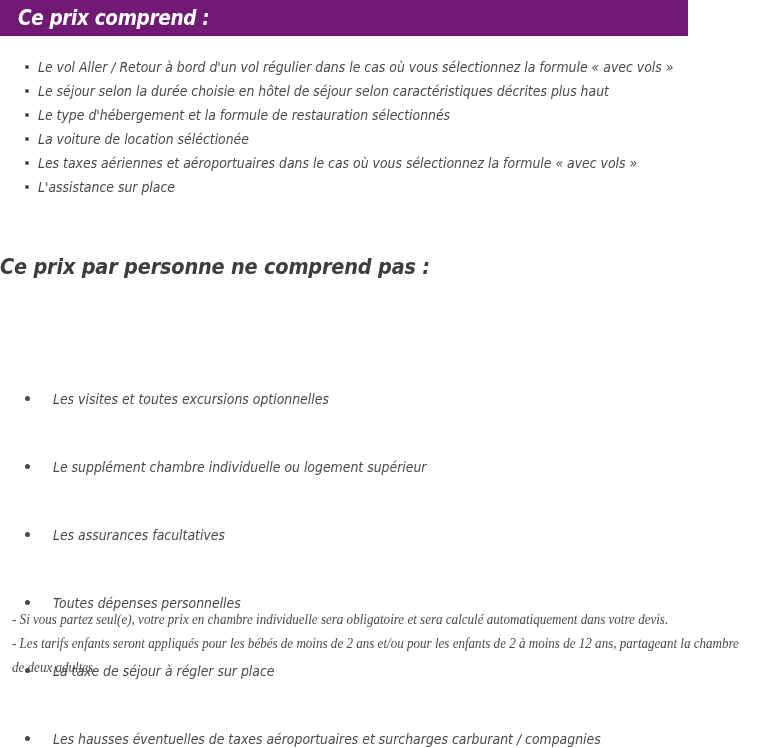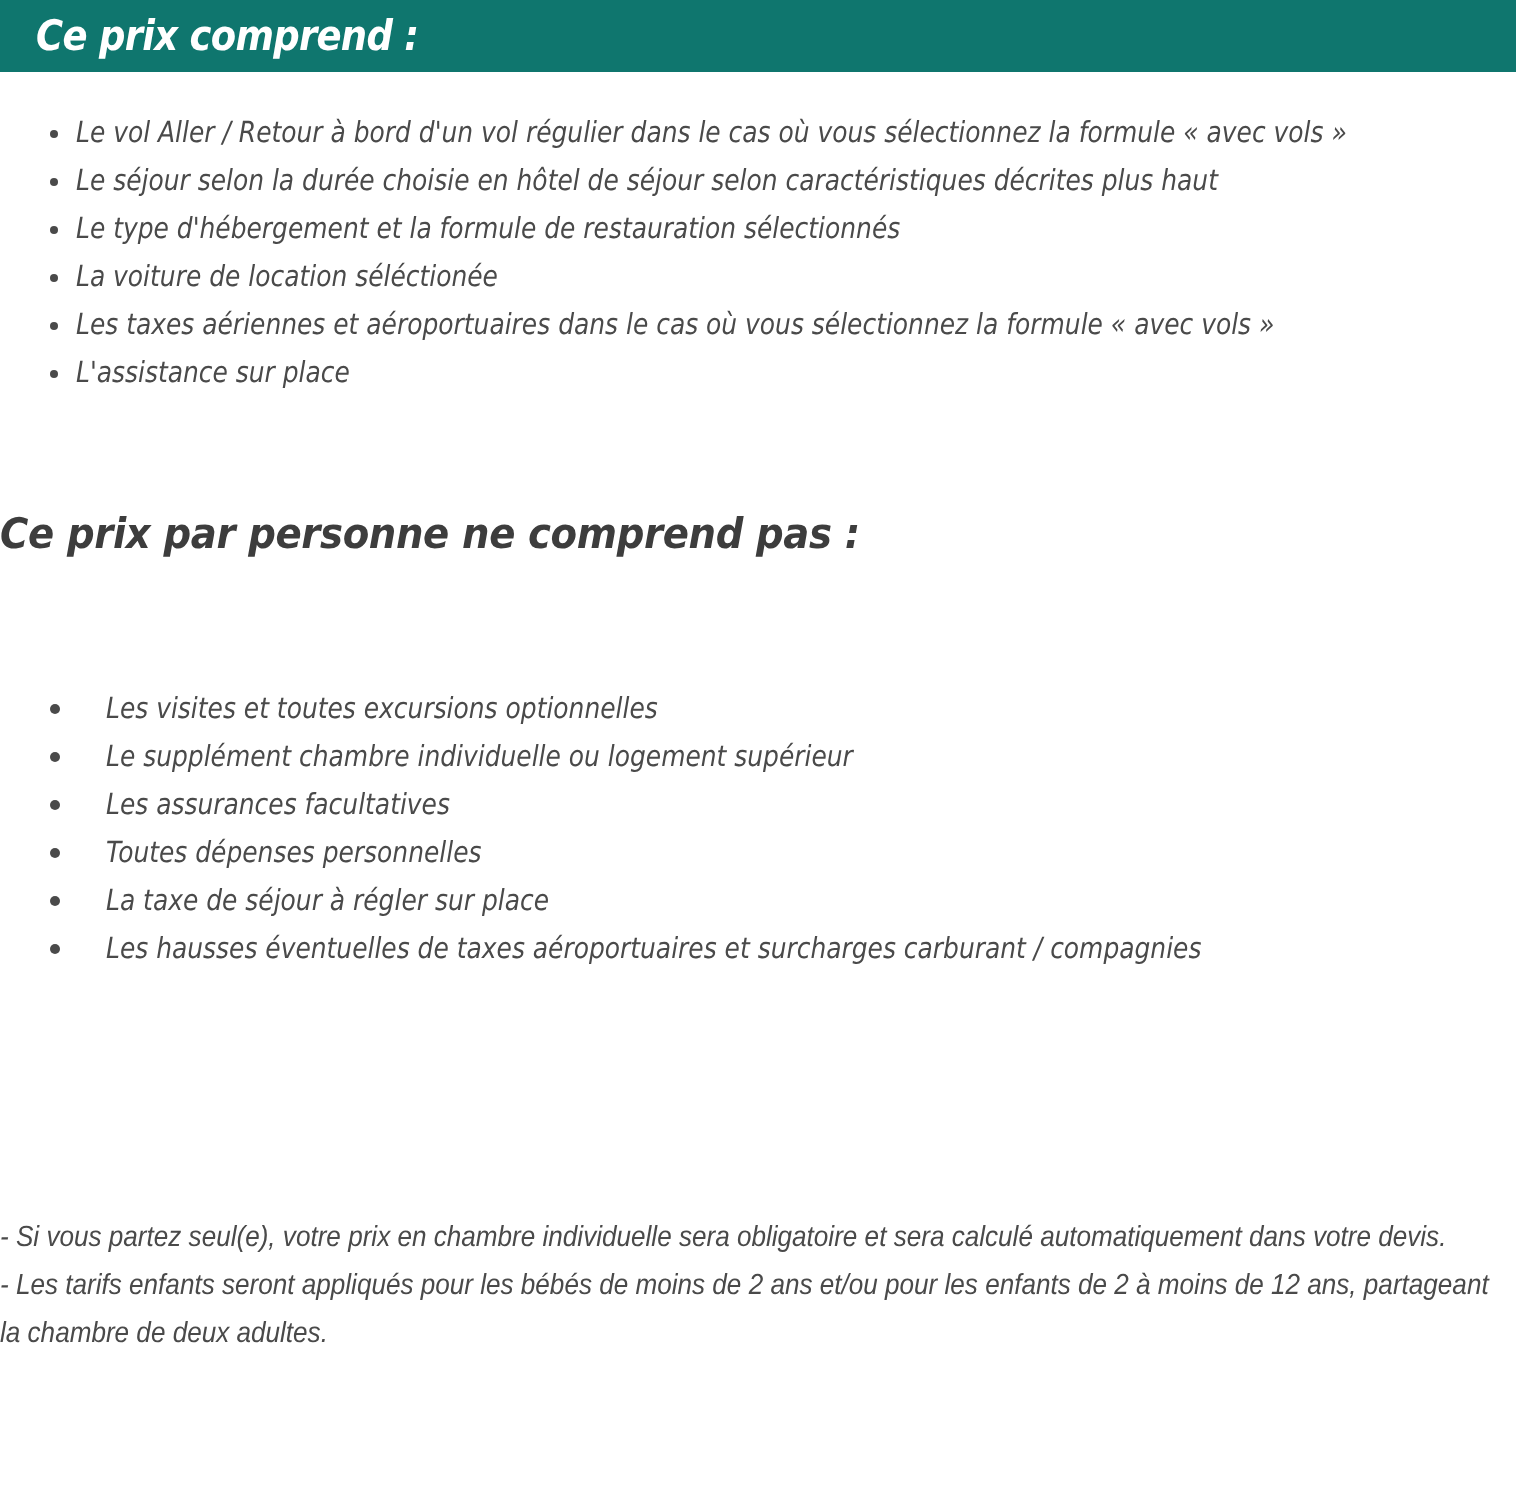--- a/index.html
+++ b/index.html
@@ -16,22 +16,22 @@
   .page {
     position: relative;
     width: 758px;
     height: 748px;
   }
 
   
   .banner {
     position: absolute;
     left: 0;
-    width: 758px;
-    background: #0f766e;
+    width: 688px;
+    background: #701a75;
     box-sizing: border-box;
     display: flex;
     align-items: center;
   }
   .banner-title {
     color: #ffffff;
     font-family: "DejaVu Sans", sans-serif;
     font-style: italic;
     font-weight: bold;
     font-size: 21px;
@@ -116,42 +116,44 @@
   }
 
   
   #list-excludes {
     top: 343px;
   }
   #list-excludes li {
     height: 24px;
     line-height: 24px;
     padding-left: 53px;
+    margin-top: 44px;
   }
   #list-excludes li .bullet {
     left: 25px;
     top: 9px;
     width: 5px;
     height: 5px;
   }
 
   
   #notice-body {
     position: absolute;
     left: 0;
     top: 607px;
     width: 752px;
   }
   #notice-body p {
     margin: 0;
     color: #4a4a4a;
-    font-family: Liberation Sans, sans-serif;
+    font-family: Liberation Serif, serif;
     font-style: italic;
     font-size: 14.5px;
     line-height: 24px;
+    padding-left: 12px;
   }
   #notice-body p .para-text {
     display: inline-block;
     transform: scaleX(0.9);
     transform-origin: left top;
     width: 111%;
   }
 </style>
 </head>
 <body>

